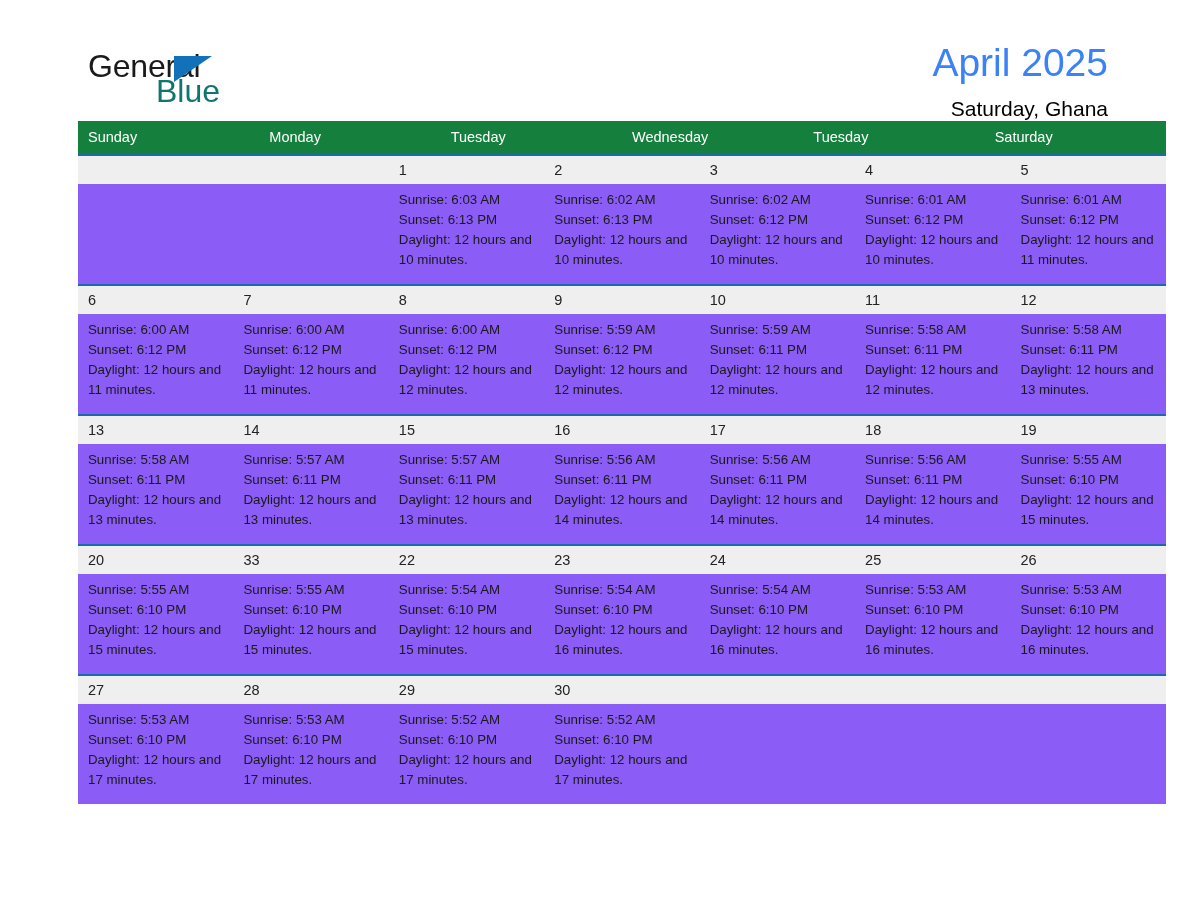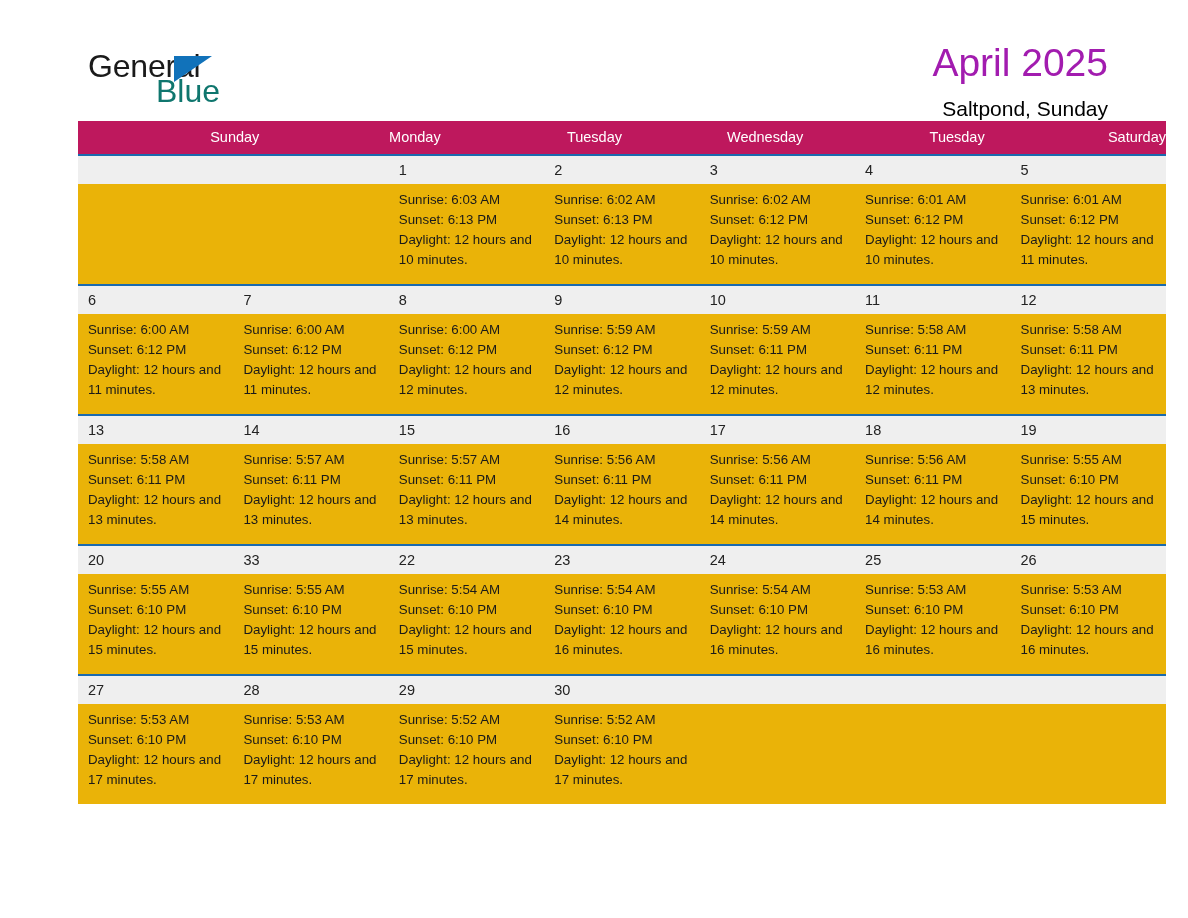--- a/index.html
+++ b/index.html
@@ -44,56 +44,56 @@
     position: absolute;
     left: 78px; top: 33px;
     font-size: 32px;
     color: #0f766e;
     line-height: 1;
   }
   .title-block { text-align: right; padding-right: 2px; }
   .month-title {
     font-size: 39px;
     line-height: 1.08;
-    color: #a21caf;
+    color: #3b82f6;
     white-space: nowrap;
     text-align: right;
   }
   .location {
     font-size: 21px;
     line-height: 1.5;
     color: #000;
     margin-top: 9px;
     white-space: nowrap;
   }
 
   
   .cal { width: 1088px; margin-top: 11px; }
   .row { display: flex; width: 100%; }
 
-  .dow-row { background: #be185d; text-align: right; }
+  .dow-row { background: #15803d; }
   .dow {
     flex: 1 1 0;
     min-width: 0;
     color: #ffffff;
     font-size: 14.5px;
     padding: 8px 0 9px 10px;
   }
 
   .week { border-top: 2.5px solid #1A6AAE; }
   .week-daynums { display: flex; background: #EFEFEF; width: 100%; }
   .daynum {
     flex: 1 1 0;
     min-width: 0;
     font-size: 14.5px;
     color: #222;
     padding: 6px 0 6px 10px;
     height: 28px;
   }
-  .week-bodies { display: flex; width: 100%; background: #eab308; }
+  .week-bodies { display: flex; width: 100%; background: #8b5cf6; }
   .cell-body {
     flex: 1 1 0;
     min-width: 0;
     padding: 6px 12px 12px 10px;
     min-height: 100px;
   }
   .cell-body .line {
     font-size: 13.3px;
     line-height: 20px;
     color: #1a1a1a;
@@ -108,21 +108,21 @@
 <div class="page">
 
   <div class="topbar">
     <div class="logo">
       <span class="logo-general">General</span>
       <span class="logo-tri"></span>
       <span class="logo-blue">Blue</span>
     </div>
     <div class="title-block">
       <div class="month-title">April 2025</div>
-      <div class="location">Saltpond, Sunday</div>
+      <div class="location">Saturday, Ghana</div>
     </div>
   </div>
 
   <div class="cal">
 
     <div class="row dow-row">
       <div class="dow">Sunday</div>
       <div class="dow">Monday</div>
       <div class="dow">Tuesday</div>
       <div class="dow">Wednesday</div>

